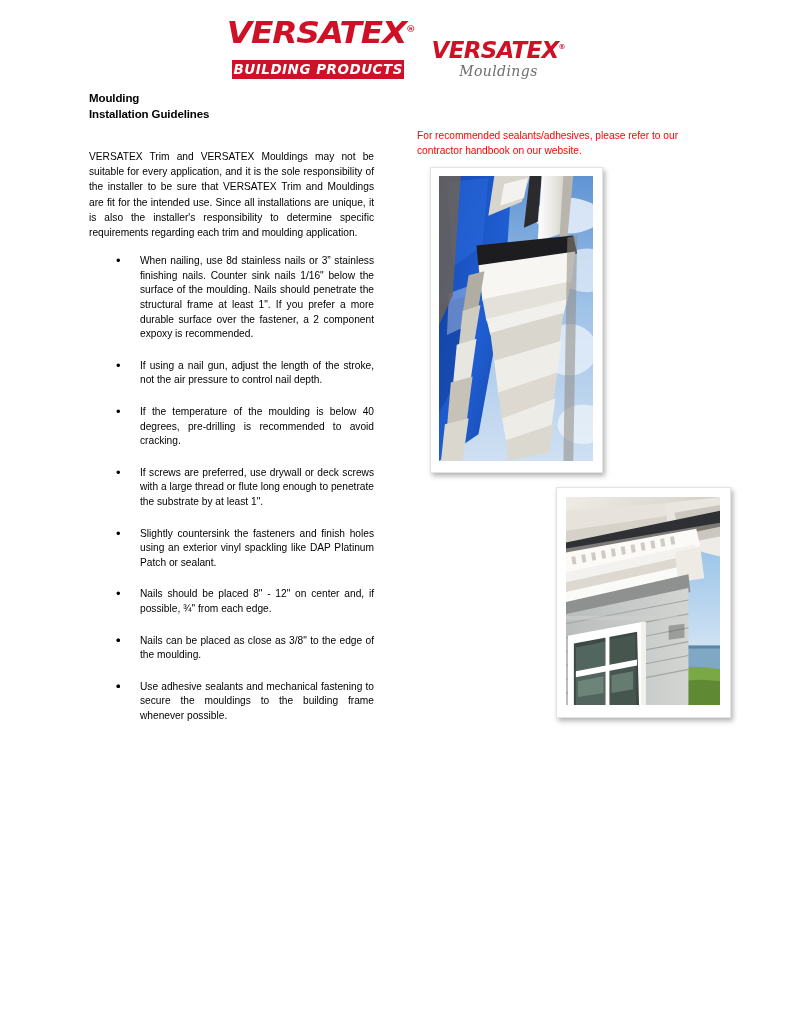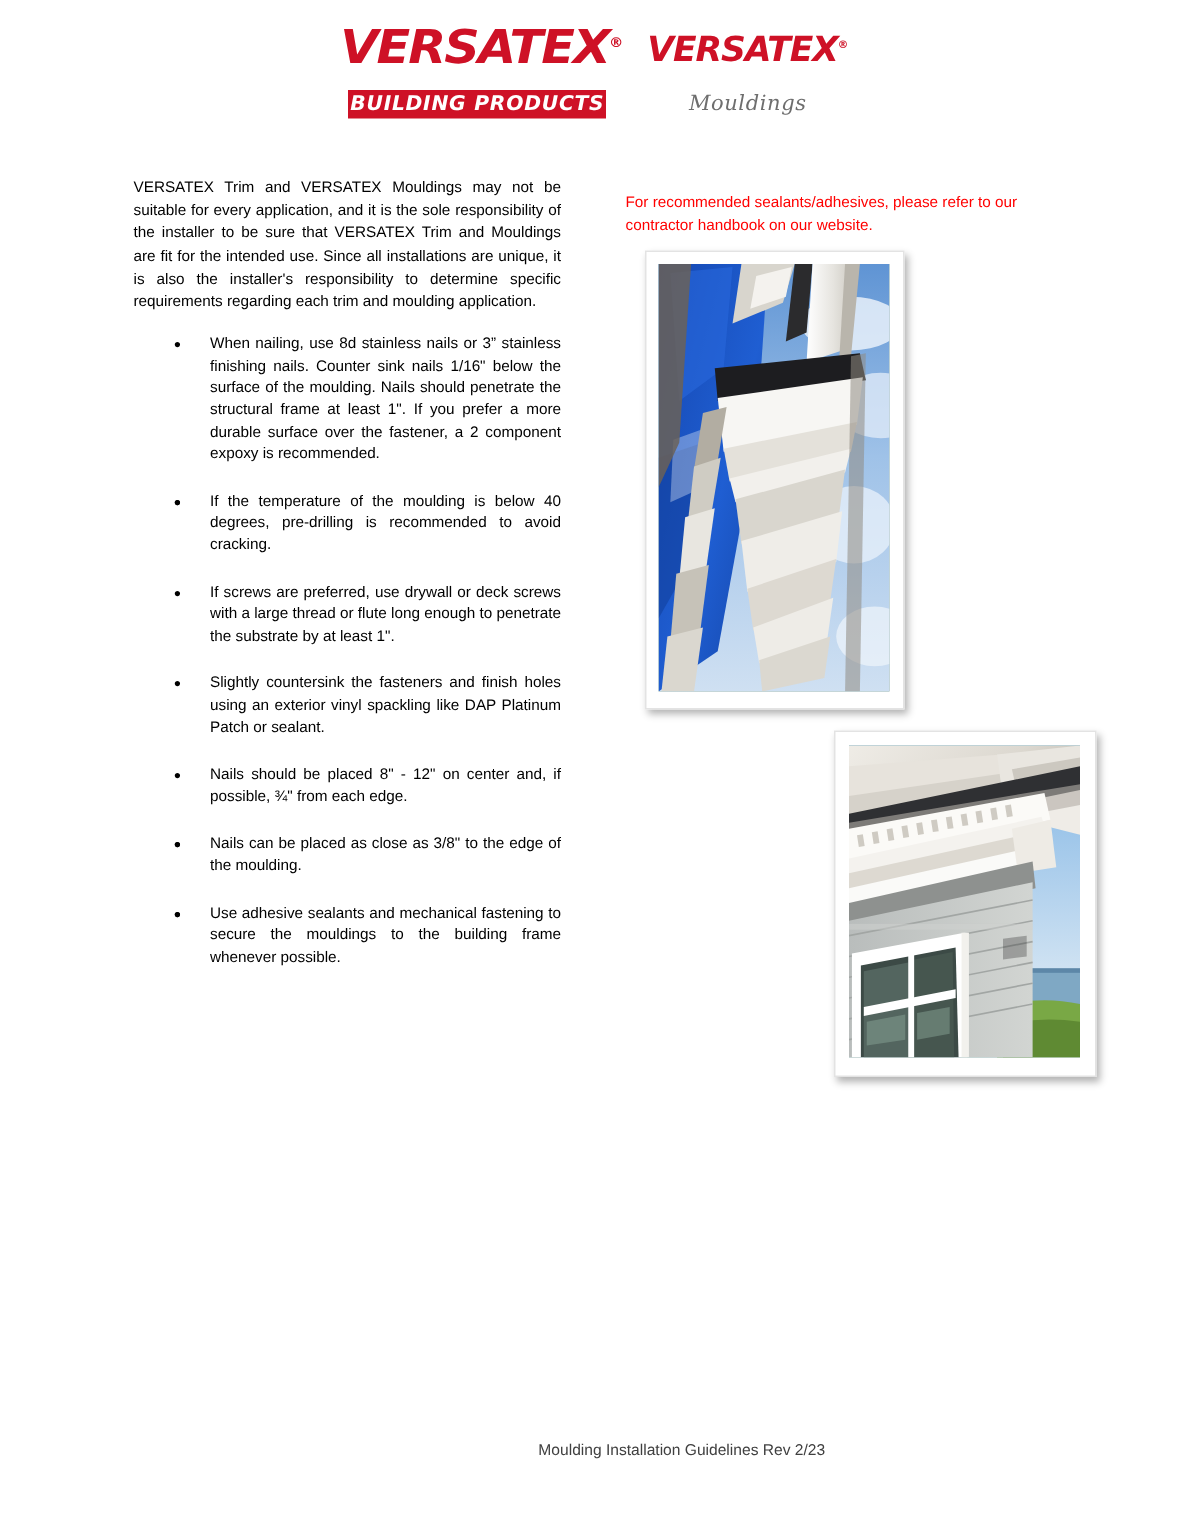--- a/index.html
+++ b/index.html
@@ -9,21 +9,21 @@
     font-family:"Liberation Sans", sans-serif;
     color:#000;
     position:relative;
     overflow:hidden;
   }
   .page{position:relative;width:791px;height:1024px;}
 
   
   .logo-row{
     position:absolute;left:0;top:14px;width:791px;
-    display:flex;justify-content:center;align-items:center;gap:34px;
+    display:flex;justify-content:center;align-items:flex-end;gap:34px;
   }
   .logo-a{display:flex;flex-direction:column;align-items:stretch;width:172px;}
   .logo-a .word{
     font-family:"DejaVu Sans", sans-serif;
     font-weight:bold;font-style:italic;
     font-size:31px;line-height:30px;letter-spacing:-1.2px;
     color:#CE1126;text-align:center;
     transform:scaleX(1.06);transform-origin:center;
     position:relative;white-space:nowrap;
   }
@@ -39,21 +39,21 @@
   .logo-b .word{
     font-family:"DejaVu Sans", sans-serif;
     font-weight:bold;font-style:italic;
     font-size:23px;line-height:24px;letter-spacing:-0.7px;
     color:#CE1126;white-space:nowrap;
   }
   .logo-b .word sup{font-size:7px;vertical-align:super;letter-spacing:0;}
   .logo-b .script{
     font-family:"DejaVu Serif", serif;
     font-style:italic;font-size:14px;line-height:16px;
-    color:#6e6e6e;margin-top:16px;letter-spacing:0.4px;
+    color:#6e6e6e;margin-top:2px;letter-spacing:0.4px;
     transform:skewX(-6px);
   }
 
   
   .col-left{position:absolute;left:89px;top:91px;width:285px;}
   .doc-title{
     font-weight:bold;font-size:11.5px;line-height:15.5px;
     letter-spacing:-0.1px;
   }
   .intro{
@@ -121,26 +121,30 @@
       <div class="word"><span>VERSATEX</span><sup>®</sup></div>
       <div class="script">Mouldings</div>
     </div>
 
   </div>
 
   <div class="red-note">For recommended sealants/adhesives, please refer to our contractor handbook on our website.</div>
 
   <div class="col-left">
 
+    <div class="doc-title">
+      <div>Moulding</div>
+      <div>Installation Guidelines</div>
+    </div>
 
     <div class="intro">VERSATEX Trim and VERSATEX Mouldings may not be suitable for every application, and it is the sole responsibility of the installer to be sure that VERSATEX Trim and Mouldings are fit for the intended use. Since all installations are unique, it is also the installer's responsibility to determine specific requirements regarding each trim and moulding application.</div>
 
     <div class="bullets">
       <div class="bullet"><span class="dot">•</span><span>When nailing, use 8d stainless nails or 3” stainless finishing nails.   Counter sink nails 1/16" below the surface of the moulding.  Nails should penetrate the structural frame at least 1".   If you prefer a more durable surface over the fastener, a 2 component expoxy is recommended.</span></div>
-      <div class="bullet"><span class="dot">•</span></div>
+      <div class="bullet"><span class="dot">•</span><span>If using a nail gun, adjust the length of the stroke, not the air pressure to control nail depth.</span></div>
       <div class="bullet"><span class="dot">•</span><span>If the temperature of the moulding is below 40 degrees, pre-drilling is recommended to avoid cracking.</span></div>
       <div class="bullet"><span class="dot">•</span><span>If screws are preferred, use drywall or deck screws with a large thread or flute long enough to penetrate the substrate by at least 1".</span></div>
       <div class="bullet"><span class="dot">•</span><span>Slightly countersink the fasteners and finish holes using an exterior vinyl spackling like DAP Platinum Patch or sealant.</span></div>
       <div class="bullet"><span class="dot">•</span><span>Nails should be placed 8" - 12" on center and, if possible, ¾" from each edge.</span></div>
       <div class="bullet"><span class="dot">•</span></div>
       <div class="bullet"><span class="dot">•</span><span>Nails can be placed as close as 3/8" to the edge of the moulding.</span></div>
       <div class="bullet"><span class="dot">•</span></div>
       <div class="bullet"><span class="dot">•</span><span>Use adhesive sealants and mechanical fastening to secure the mouldings to the building frame whenever possible.</span></div>
     </div>
 
@@ -269,15 +273,14 @@
         <rect x="40" y="140" width="4" height="70" fill="#ffffff"></rect>
         <path d="M10 176 L72 164 L72 170 L10 182 Z" fill="#ffffff"></path>
         <path d="M12 186 L38 181 L38 198 L12 202 Z" fill="#7e9a8c" opacity="0.6"></path>
         <path d="M46 180 L68 176 L68 194 L46 198 Z" fill="#86a294" opacity="0.5"></path>
         <rect x="76" y="126" width="5" height="84" fill="#f2f1ed"></rect>
         <path d="M104 130 L120 128 L120 142 L104 144 Z" fill="#3a3a3a" opacity="0.35"></path>
       </svg>
     </div>
   </div>
 
-  <div class="footer">Moulding Installation Guidelines Rev 2/23</div>
 
 </div>
 
 </body></html>

